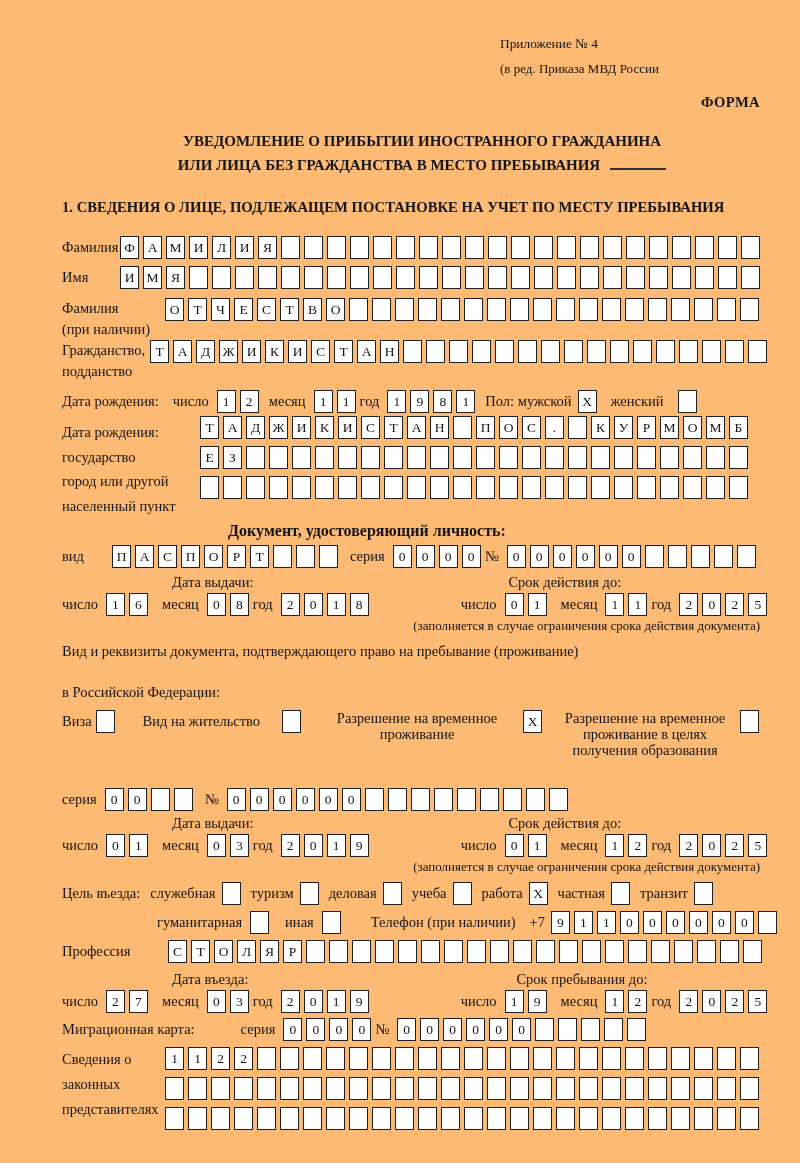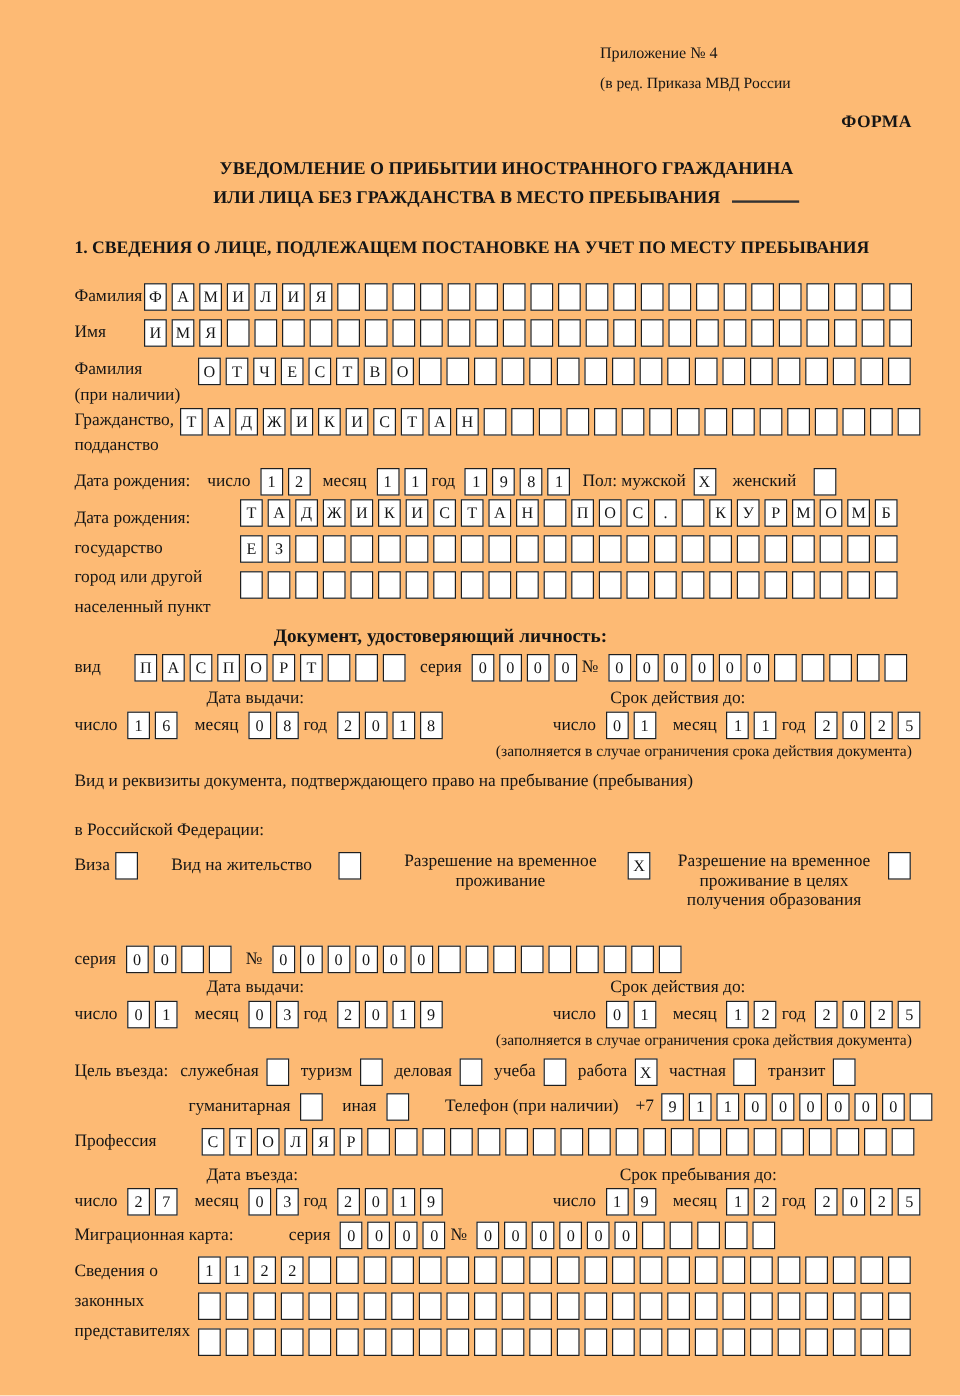--- a/index.html
+++ b/index.html
@@ -403,21 +403,21 @@
           <span class="cell">2</span>
           <span class="cell">0</span>
           <span class="cell">2</span>
           <span class="cell">5</span>
         </span>
     </div>
 
     <div class="note">(заполняется в случае ограничения срока действия документа)</div>
 
     <div class="intro">
-      <div>Вид и реквизиты документа, подтверждающего право на пребывание (пребывания)</div>
+      <div>Вид и реквизиты документа, подтверждающего право на пребывание (проживание)</div>
       <div style="margin-top:19px">в Российской Федерации:</div>
     </div>
 
     <div class="row opts">
       <span class="lbl">Виза</span>
       <span class="cb" style="margin-left:4px"></span>
       <span class="lbl" style="margin-left:28px">Вид на жительство</span>
       <span class="cb" style="margin-left:22px"></span>
       <span class="lbl opt-c opt3" style="margin-left:18px">Разрешение на временное проживание</span>
       <span class="cb" style="margin-left:8px">X</span>

